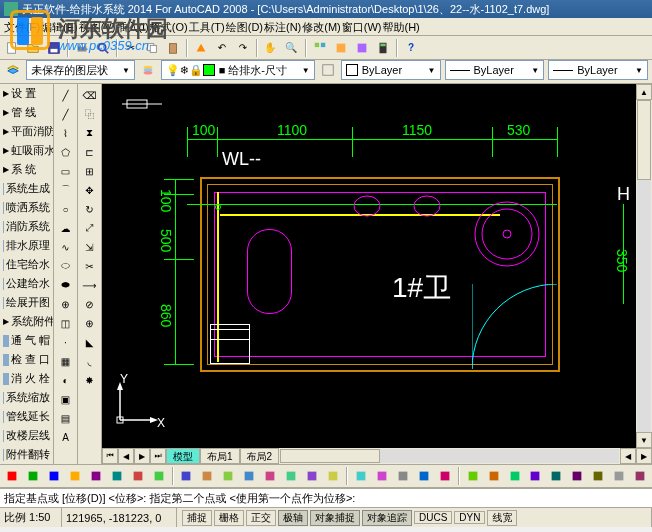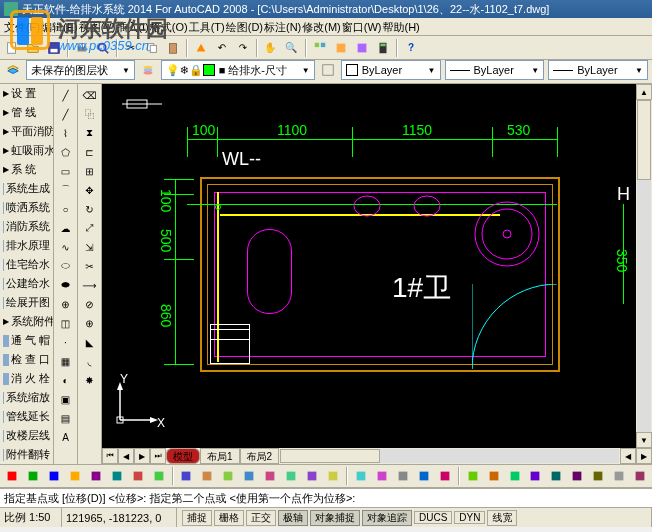--- a/index.html
+++ b/index.html
@@ -30,21 +30,21 @@
 .left-panel .item .tri { font-size: 8px; }
 .left-panel .item .ico { width: 12px; height: 12px; background: #8ac; display: inline-block; }
 .tool-col { width: 24px; background: #ece9d8; border-right: 1px solid #aca899; display: flex; flex-direction: column; align-items: center; padding-top: 2px; gap: 1px; }
 .tool-col .tbtn { width: 20px; height: 18px; }
 .canvas-area { flex: 1; display: flex; flex-direction: column; background: #000; position: relative; }
 .canvas { flex: 1; position: relative; overflow: hidden; }
 .scroll-h { height: 16px; background: #ece9d8; display: flex; align-items: center; }
 .scroll-h .btn { width: 16px; height: 16px; background: #ece9d8; border: 1px solid #aca899; display: flex; align-items: center; justify-content: center; font-size: 8px; cursor: pointer; }
 .scroll-h .tabs { display: flex; height: 16px; }
 .scroll-h .tab { padding: 1px 6px; background: #ece9d8; border: 1px solid #aca899; font-size: 10px; cursor: pointer; }
-.scroll-h .tab.active { background: #b91c1c; border-radius: 6px; }
+.scroll-h .tab.active { background: #5eead4; }
 .scroll-h .track { flex: 1; background: #ddd; height: 14px; margin: 1px; position: relative; }
 .scroll-h .thumb { position: absolute; left: 0; width: 100px; height: 100%; background: #ece9d8; border: 1px solid #aca899; }
 .scroll-v { position: absolute; right: 0; top: 0; bottom: 16px; width: 16px; background: #ece9d8; }
 .scroll-v .btn { width: 16px; height: 16px; background: #ece9d8; border: 1px solid #aca899; display: flex; align-items: center; justify-content: center; font-size: 8px; }
 .scroll-v .track { position: absolute; top: 16px; bottom: 16px; width: 14px; left: 1px; background: #ddd; }
 .scroll-v .thumb { position: absolute; top: 0; width: 100%; height: 80px; background: #ece9d8; border: 1px solid #aca899; }
 .bottom-tools { height: 24px; background: #ece9d8; display: flex; align-items: center; padding: 0 2px; gap: 1px; border-top: 1px solid #aca899; border-bottom: 1px solid #aca899; }
 .cmdline { background: #fff; padding: 2px 4px; font-size: 11px; border-top: 1px solid #aca899; line-height: 14px; }
 .cmdline .row { white-space: nowrap; overflow: hidden; }
 .statusbar { height: 20px; background: #ece9d8; display: flex; align-items: center; font-size: 11px; border-top: 1px solid #aca899; }

